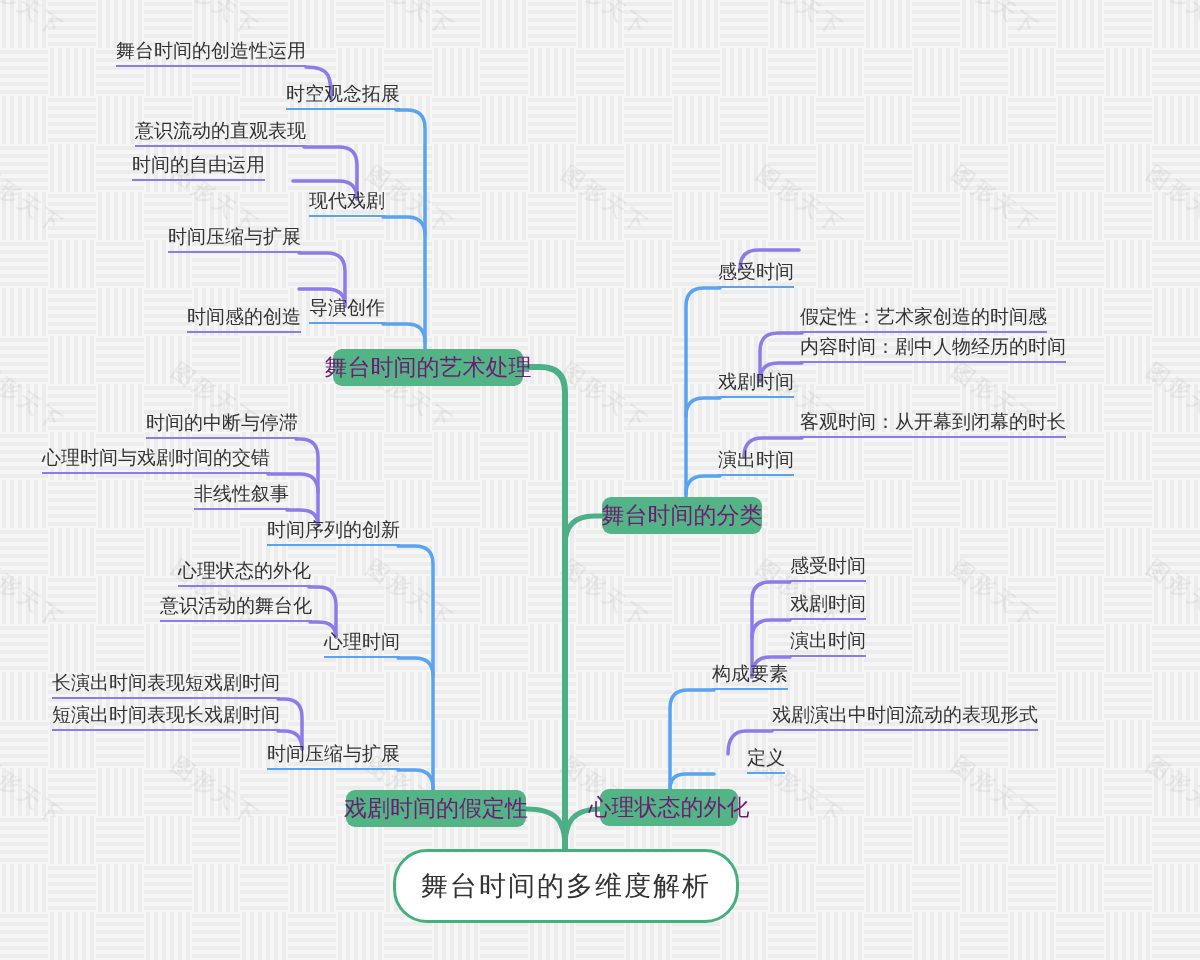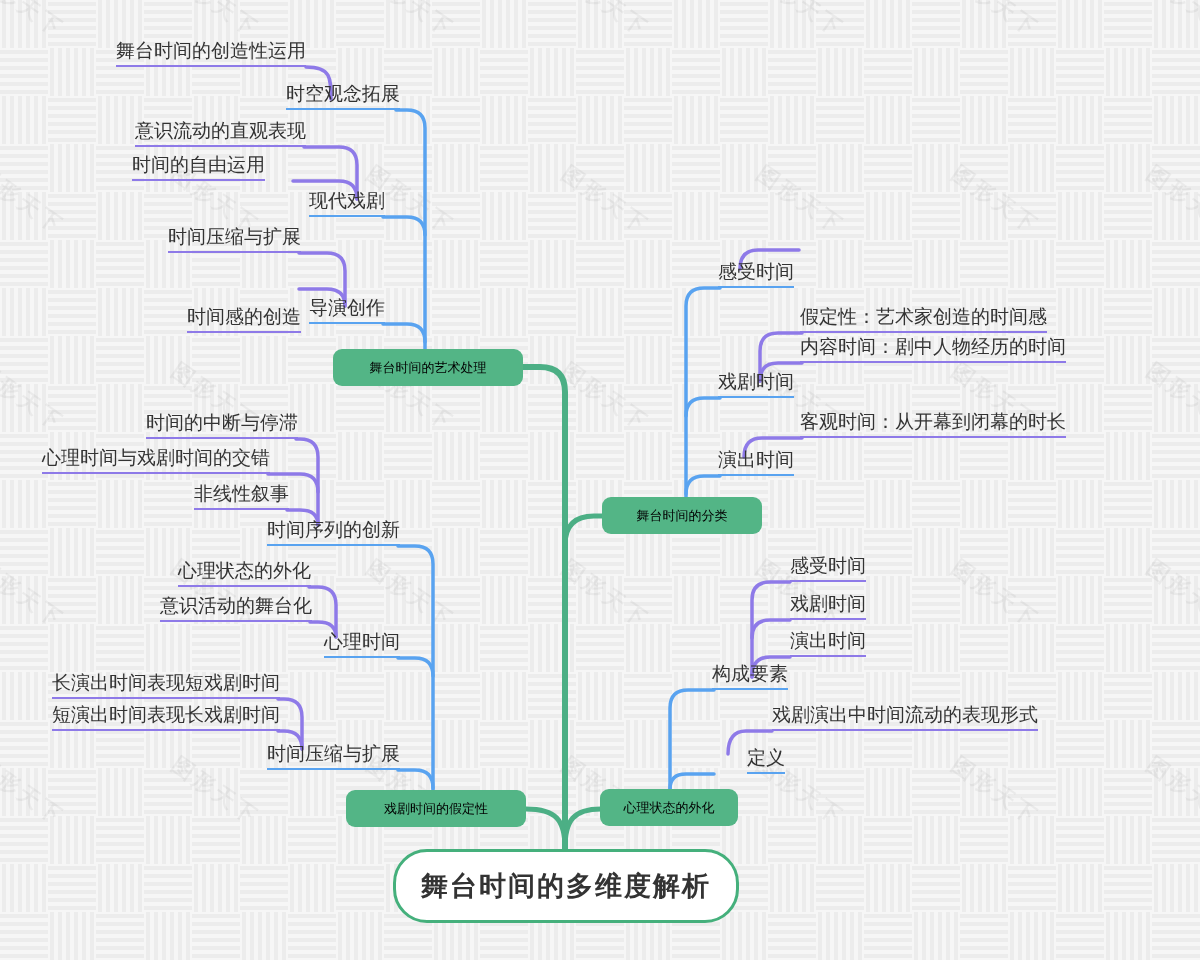--- a/index.html
+++ b/index.html
@@ -17,26 +17,26 @@
     position:absolute;white-space:nowrap;font-weight:bold;font-size:22px;
     letter-spacing:3px;color:#000;opacity:0.045;transform:rotate(35deg);
     pointer-events:none;
   }
   .label{
     position:absolute;font-size:19px;line-height:1;color:#333;
     white-space:nowrap;padding-bottom:5px;border-bottom:2px solid #999;
   }
   .branch-node{
     position:absolute;display:flex;align-items:center;justify-content:center;
-    color:#000000;font-size:13px;border-radius:9px;white-space:nowrap;
+    color:#701a75;font-size:23px;border-radius:9px;white-space:nowrap;
   }
   .root-node{
     position:absolute;display:flex;align-items:center;justify-content:center;
     background:#ffffff;font-size:27px;color:#333;border-radius:34px;
-    border:3px solid #45b07c;white-space:nowrap;letter-spacing:2px;font-weight:bold;
+    border:3px solid #45b07c;white-space:nowrap;letter-spacing:2px;
   }
 </style>
 </head>
 <body>
 
 <svg id="bg-svg" class="layer" width="1200" height="960">
   <defs>
     <pattern id="weave" width="96" height="96" patternUnits="userSpaceOnUse">
       <rect width="96" height="96" fill="#f6f6f6"></rect>
       <g fill="#ececec">

